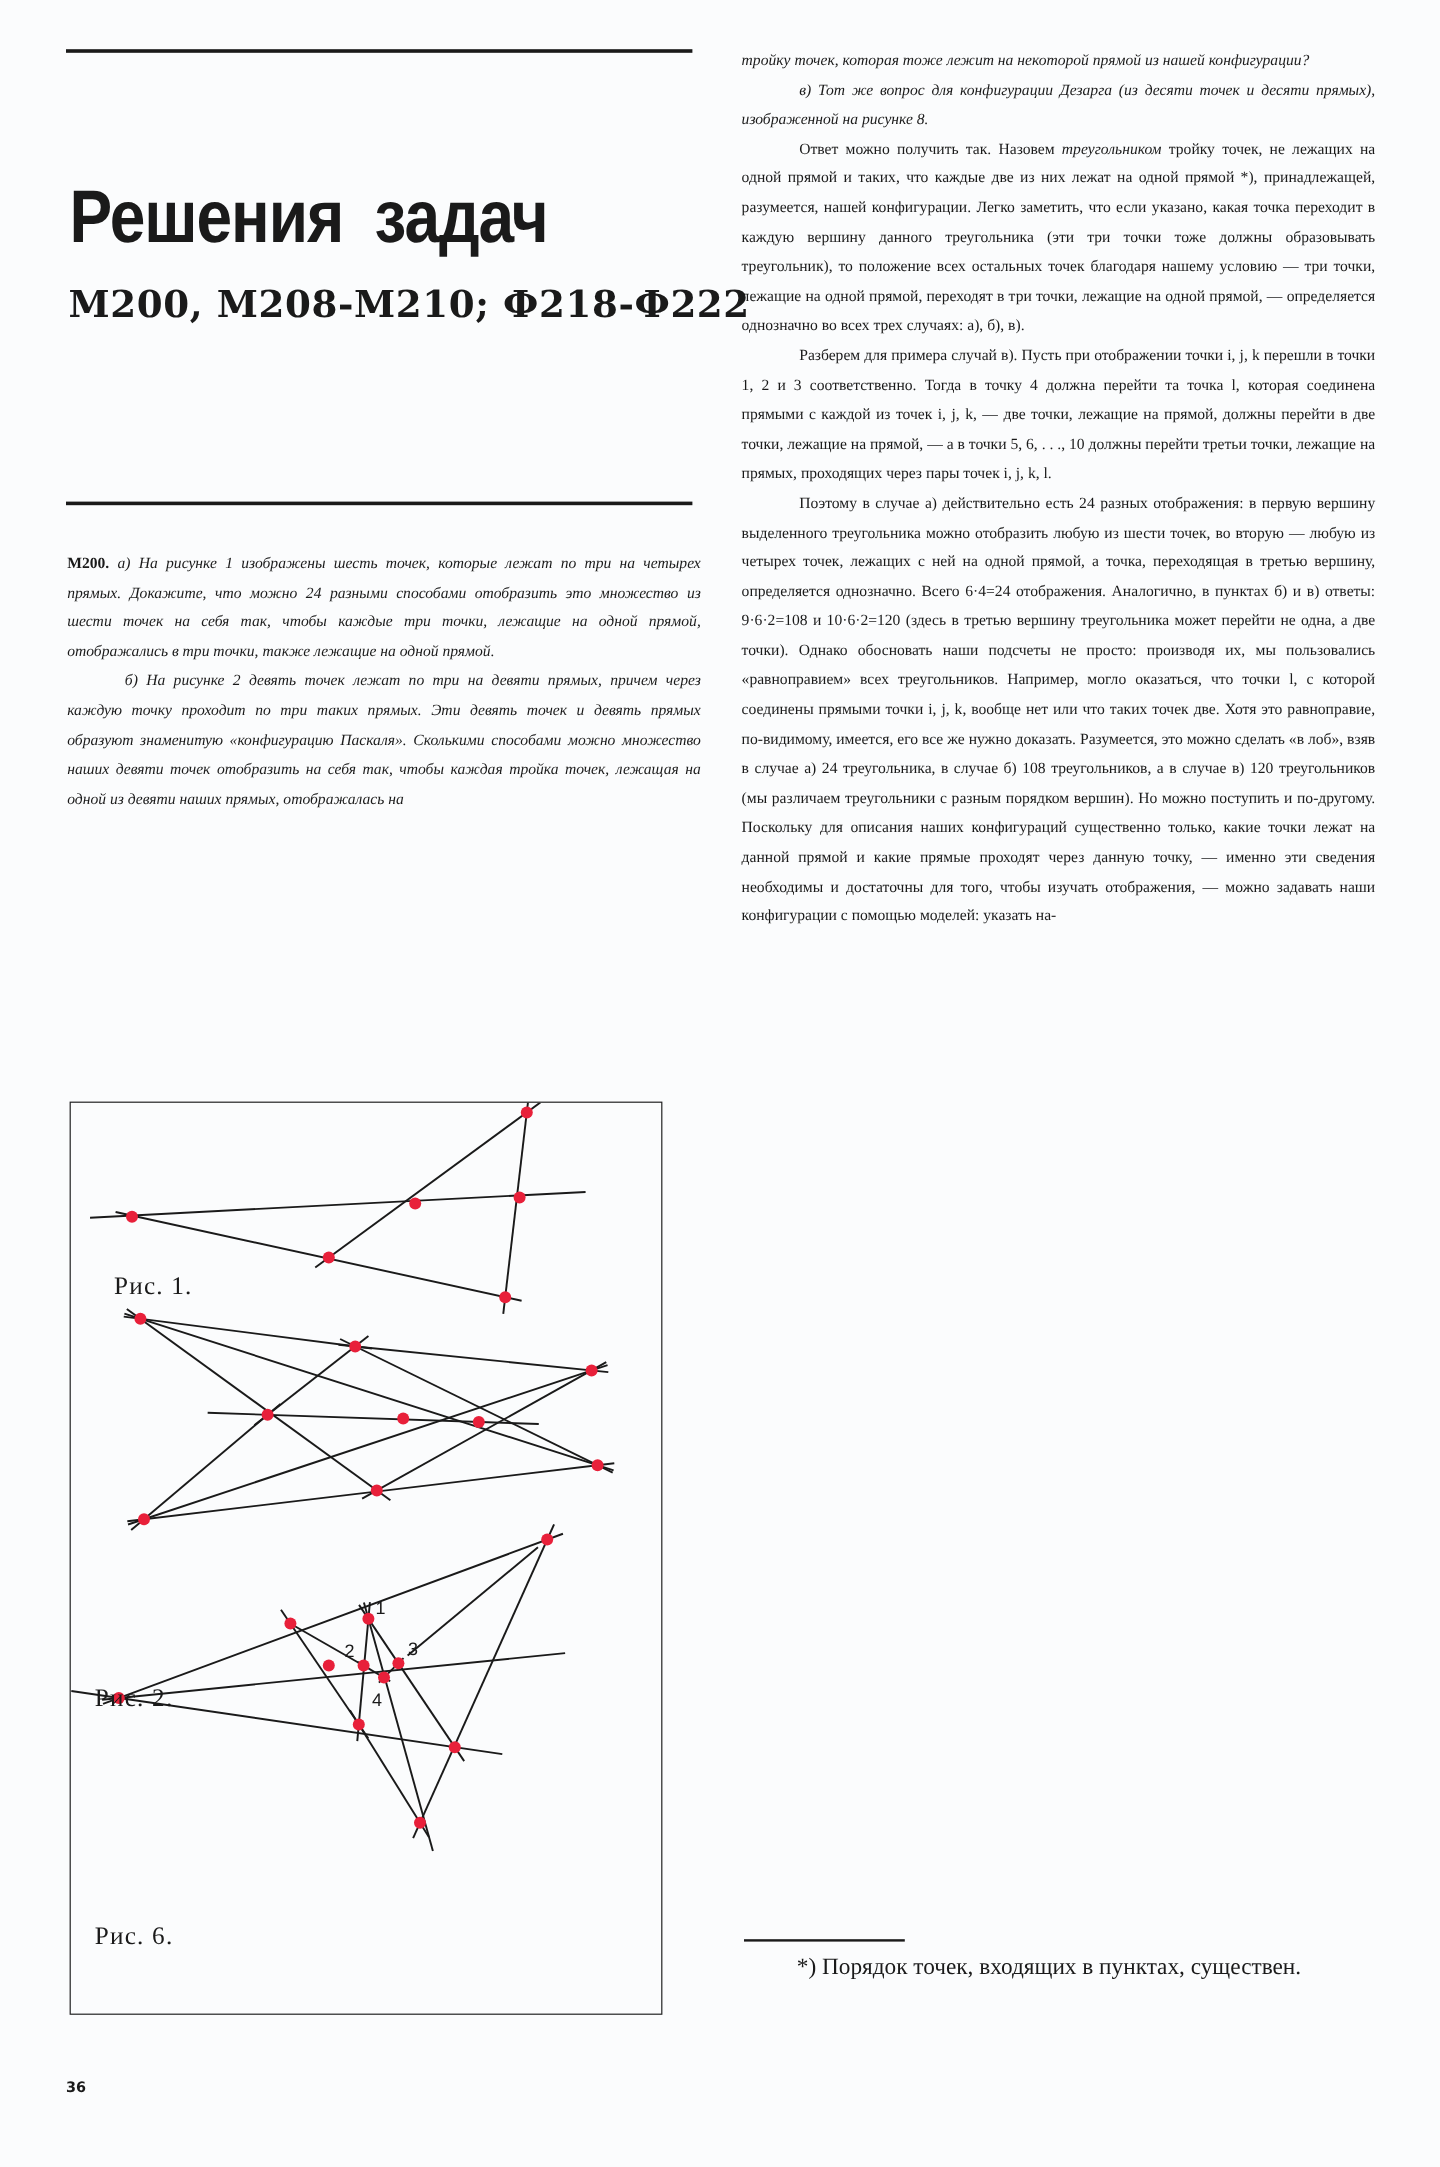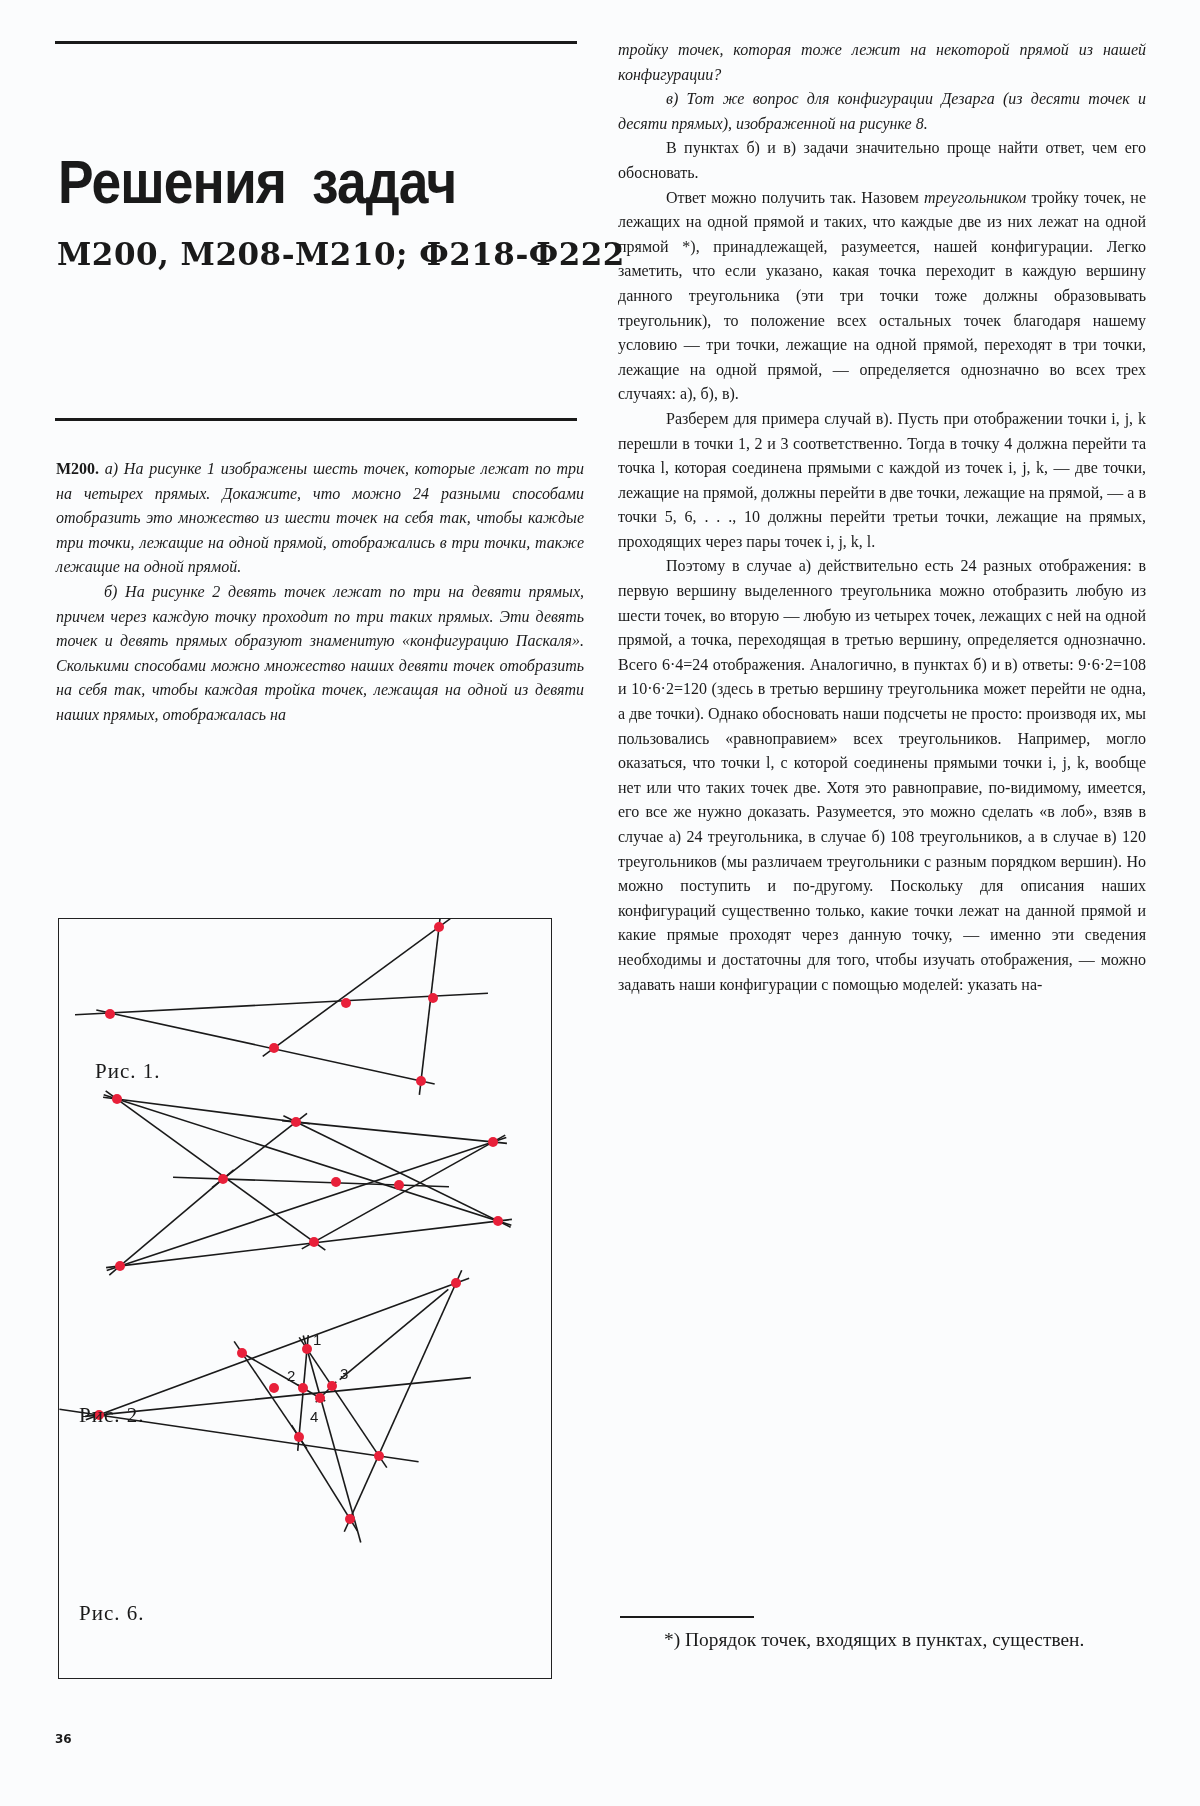--- a/index.html
+++ b/index.html
@@ -17,21 +17,21 @@
     font-family: "Liberation Sans Narrow", "Liberation Sans", sans-serif;
     font-size: 62px; font-weight: bold; letter-spacing: -1px;
     transform: scaleX(0.86); transform-origin: left top;
     word-spacing: 14px;
   }
   #subtitle {
     position: absolute; left: 57px; top: 236px; margin: 0;
     font-family: "DejaVu Serif", serif; font-size: 31px; font-weight: bold;
     letter-spacing: 0.5px;
   }
-  .col { position: absolute; font-size: 16px; line-height: 24.6px; text-align: justify; }
+  .col { position: absolute; font-size: 13px; line-height: 24.6px; text-align: justify; }
   #col-left { left: 56px; top: 457px; width: 528px; }
   #col-right { left: 618px; top: 38px; width: 528px; }
   .col p { margin: 0; }
   .ind { text-indent: 48px; }
   .it { font-style: italic; }
   .bold { font-weight: bold; }
   #figure-box {
     position: absolute; left: 58px; top: 918px; width: 492px; height: 759px;
     border: 1.5px solid #222;
   }
@@ -122,21 +122,20 @@
       <text x="251" y="503" font-size="15" font-family="&quot;Liberation Sans&quot;, sans-serif" fill="#1a1a1a">4</text>
     </svg>
   <div class="fig-label" id="fig1-label">Рис. 1.</div>
   <div class="fig-label" id="fig2-label">Рис. 2.</div>
   <div class="fig-label" id="fig3-label">Рис. 6.</div>
 </div>
 
 <div class="col" id="col-right">
   <p class="it">тройку точек, которая тоже лежит на некоторой прямой из нашей конфигурации?</p>
   <p class="ind it">в) Тот же вопрос для конфигурации Дезарга (из десяти точек и десяти прямых), изображенной на рисунке 8.</p>
-  <p class="ind">В пунктах б) и в) задачи значительно проще найти ответ, чем его обосновать.</p>
   <p class="ind"><span>Ответ можно получить так. Назовем </span><span class="it">треугольником</span><span> тройку точек, не лежащих на одной прямой и таких, что каждые две из них лежат на одной прямой *), принадлежащей, разумеется, нашей конфигурации. Легко заметить, что если указано, какая точка переходит в каждую вершину данного треугольника (эти три точки тоже должны образовывать треугольник), то положение всех остальных точек благодаря нашему условию — три точки, лежащие на одной прямой, переходят в три точки, лежащие на одной прямой, — определяется однозначно во всех трех случаях: а), б), в).</span></p>
   <p class="ind">Разберем для примера случай в). Пусть при отображении точки i, j, k перешли в точки 1, 2 и 3 соответственно. Тогда в точку 4 должна перейти та точка l, которая соединена прямыми с каждой из точек i, j, k, — две точки, лежащие на прямой, должны перейти в две точки, лежащие на прямой, — а в точки 5, 6, . . ., 10 должны перейти третьи точки, лежащие на прямых, проходящих через пары точек i, j, k, l.</p>
   <p class="ind">Поэтому в случае а) действительно есть 24 разных отображения: в первую вершину выделенного треугольника можно отобразить любую из шести точек, во вторую — любую из четырех точек, лежащих с ней на одной прямой, а точка, переходящая в третью вершину, определяется однозначно. Всего 6·4=24 отображения. Аналогично, в пунктах б) и в) ответы: 9·6·2=108 и 10·6·2=120 (здесь в третью вершину треугольника может перейти не одна, а две точки). Однако обосновать наши подсчеты не просто: производя их, мы пользовались «равноправием» всех треугольников. Например, могло оказаться, что точки l, с которой соединены прямыми точки i, j, k, вообще нет или что таких точек две. Хотя это равноправие, по-видимому, имеется, его все же нужно доказать. Разумеется, это можно сделать «в лоб», взяв в случае а) 24 треугольника, в случае б) 108 треугольников, а в случае в) 120 треугольников (мы различаем треугольники с разным порядком вершин). Но можно поступить и по-другому. Поскольку для описания наших конфигураций существенно только, какие точки лежат на данной прямой и какие прямые проходят через данную точку, — именно эти сведения необходимы и достаточны для того, чтобы изучать отображения, — можно задавать наши конфигурации с помощью моделей: указать на-</p>
 </div>
 
 <div id="footnote-rule"></div>
 <p id="footnote">*) Порядок точек, входящих в пунктах, существен.</p>
 
 <div id="page-number">36</div>
 

